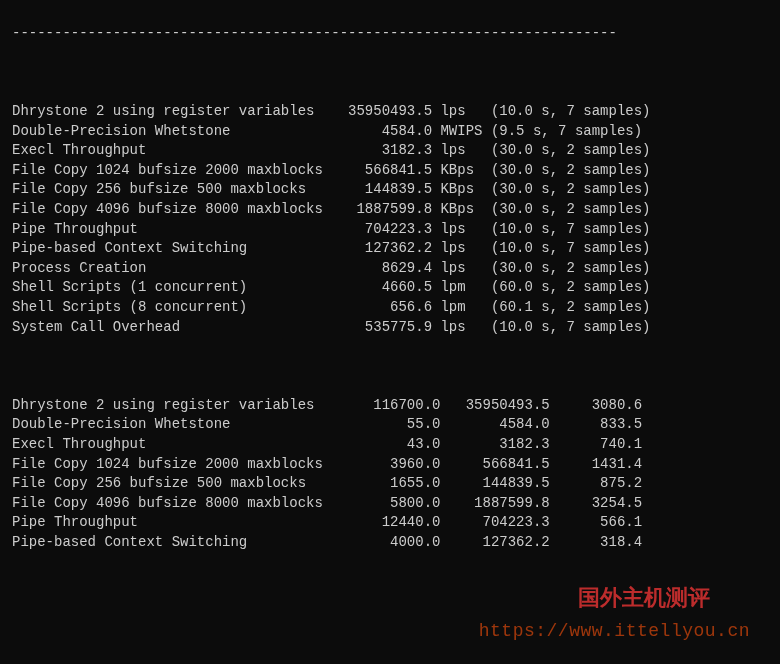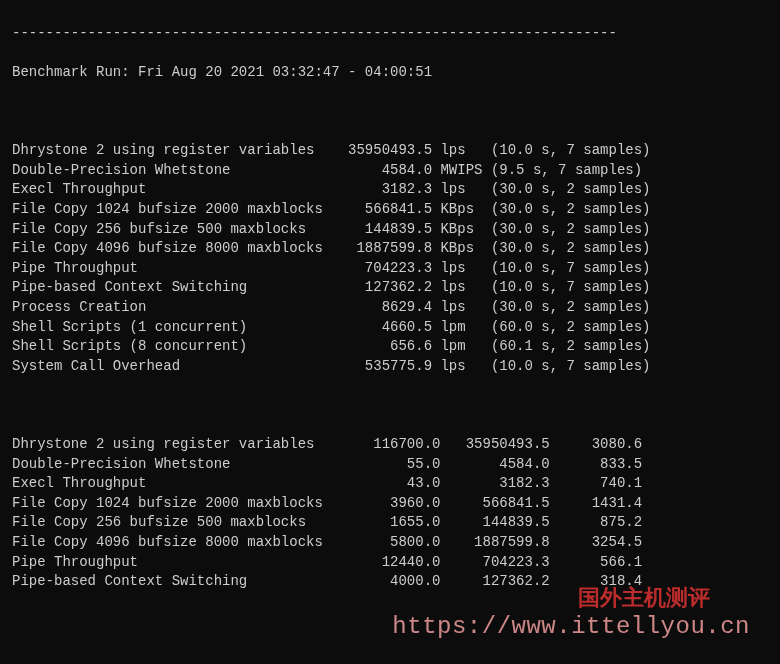--- a/index.html
+++ b/index.html
@@ -28,34 +28,33 @@
     font-size: 22px;
     font-weight: bold;
     opacity: 0.9;
     pointer-events: none;
     margin-top: 23px;
   }
   .watermark2 {
     position: absolute;
     right: 30px;
     bottom: 20px;
-    color: #fca5a5;
-    font-size: 24px;
+    color: #c2410c;
+    font-size: 18px;
     opacity: 0.8;
     pointer-events: none;
     letter-spacing: 0.5px;
   }
   .row { display: block; }
 </style>
 </head>
 <body>
 
 <div class="terminal">
 <span class="row">------------------------------------------------------------------------</span>
-<span class="row">Benchmark Run: Fri Aug 20 2021 03:32:47 - 04:00:51</span>
 <span class="row"> </span>
 <div id="raw-rows"><span class="row">Dhrystone 2 using register variables    35950493.5 lps   (10.0 s, 7 samples)</span><span class="row">Double-Precision Whetstone                  4584.0 MWIPS (9.5 s, 7 samples)</span><span class="row">Execl Throughput                            3182.3 lps   (30.0 s, 2 samples)</span><span class="row">File Copy 1024 bufsize 2000 maxblocks     566841.5 KBps  (30.0 s, 2 samples)</span><span class="row">File Copy 256 bufsize 500 maxblocks       144839.5 KBps  (30.0 s, 2 samples)</span><span class="row">File Copy 4096 bufsize 8000 maxblocks    1887599.8 KBps  (30.0 s, 2 samples)</span><span class="row">Pipe Throughput                           704223.3 lps   (10.0 s, 7 samples)</span><span class="row">Pipe-based Context Switching              127362.2 lps   (10.0 s, 7 samples)</span><span class="row">Process Creation                            8629.4 lps   (30.0 s, 2 samples)</span><span class="row">Shell Scripts (1 concurrent)                4660.5 lpm   (60.0 s, 2 samples)</span><span class="row">Shell Scripts (8 concurrent)                 656.6 lpm   (60.1 s, 2 samples)</span><span class="row">System Call Overhead                      535775.9 lps   (10.0 s, 7 samples)</span></div>
 <span class="row"> </span>
 <div id="index-rows"><span class="row">Dhrystone 2 using register variables       116700.0   35950493.5     3080.6</span><span class="row">Double-Precision Whetstone                     55.0       4584.0      833.5</span><span class="row">Execl Throughput                               43.0       3182.3      740.1</span><span class="row">File Copy 1024 bufsize 2000 maxblocks        3960.0     566841.5     1431.4</span><span class="row">File Copy 256 bufsize 500 maxblocks          1655.0     144839.5      875.2</span><span class="row">File Copy 4096 bufsize 8000 maxblocks        5800.0    1887599.8     3254.5</span><span class="row">Pipe Throughput                             12440.0     704223.3      566.1</span><span class="row">Pipe-based Context Switching                 4000.0     127362.2      318.4</span></div>
 
 
 
 
 
 

